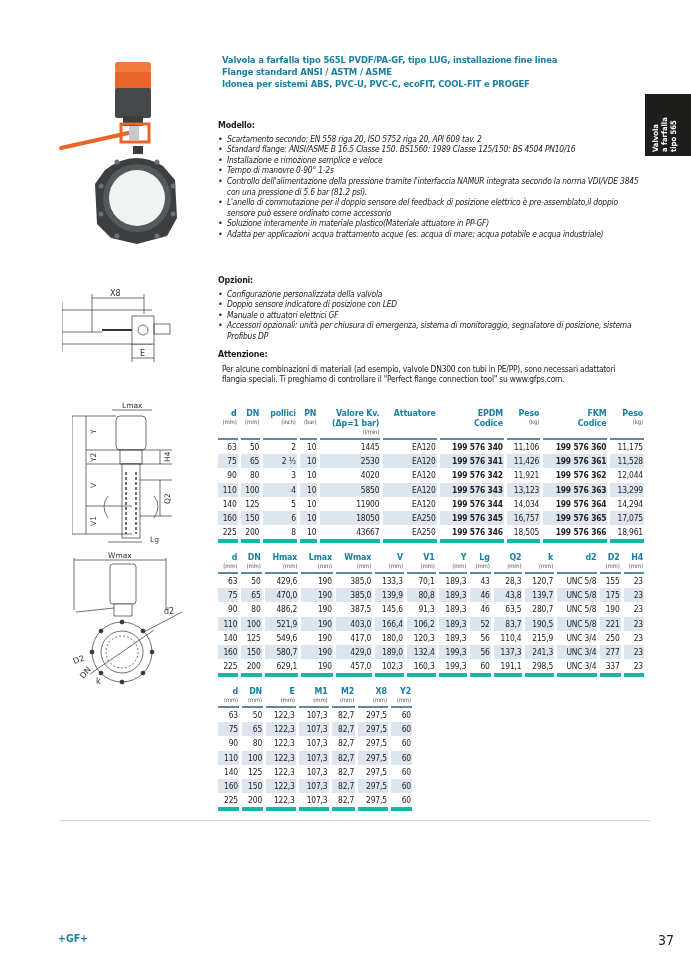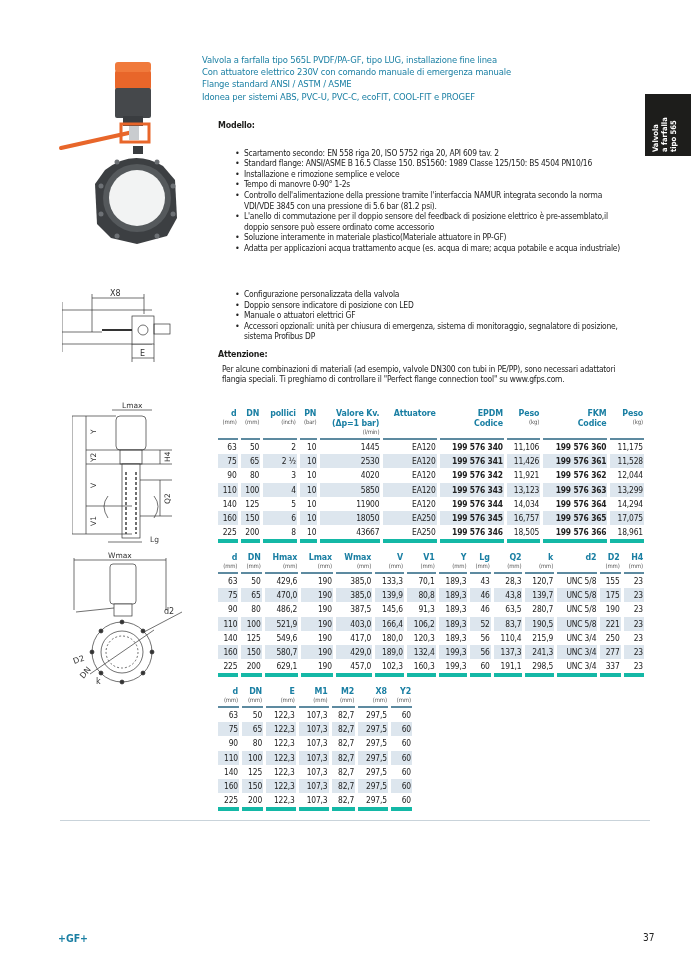--- a/index.html
+++ b/index.html
@@ -2,50 +2,49 @@
 <html><head>
 <meta charset="utf-8">
 <style>
   html, body { margin: 0; padding: 0; }
   body {
     width: 691px; height: 972px; background: #ffffff; position: relative; overflow: hidden;
     font-family: "DejaVu Sans Condensed", "Liberation Sans Narrow", "Liberation Sans", sans-serif;
     color: #222;
   }
   .abs { position: absolute; }
-  .title-block { left: 202px; top: 54px; width: 420px; color: #1a7fa3; font-weight: normal; font-size: 9.4px; line-height: 12.2px; letter-spacing: -0.15px; }
+  .title-block { left: 222px; top: 54px; width: 420px; color: #1a7fa3; font-weight: bold; font-size: 9.4px; line-height: 12.2px; letter-spacing: -0.15px; }
   .title-block div { white-space: nowrap; }
   .side-tab { left: 645px; top: 94px; width: 46px; height: 62px; background: #1d1d1b; }
   .side-tab .txt { position: absolute; left: 0; top: 0; width: 62px; height: 46px; transform-origin: 0 0; transform: translate(0, 62px) rotate(-90deg);
     color: #fff; font-weight: bold; font-size: 7.6px; line-height: 9.2px; padding: 6px 4px; box-sizing: border-box; }
   .section { left: 218px; width: 425px; font-size: 8.4px; line-height: 10.6px; letter-spacing: -0.2px; }
   .section h4 { margin: 3px 0 3px 0; font-size: 8.8px; font-weight: bold; color: #1d1d1b; }
-  .section ul { margin: 17px; padding: 0; list-style: none; }
+  .section ul { margin: 0; padding: 0; list-style: none; font-style: italic; }
   .section li { position: relative; padding-left: 9px; }
   .section li::before { content: "•"; position: absolute; left: 0; top: 0; font-size: 9px; }
   .section p { margin: 4px; }
   table.dt { position: absolute; border-collapse: separate; border-spacing: 3px 0; font-size: 8.4px; letter-spacing: -0.15px; }
   table.dt th { font-weight: bold; color: #1a7fa3; font-size: 8.8px; text-align: right; padding: 0 1px; vertical-align: top; line-height: 10px; white-space: nowrap; }
   table.dt th .unit { display: block; font-weight: normal; color: #555; font-size: 6px; line-height: 8px; }
   table.dt td { text-align: right; padding: 0 1px; height: 14.2px; line-height: 14.2px; white-space: nowrap; color: #222; }
   table.dt tr.hdr-end th { border-bottom: 2px solid #5d8aa0; padding-bottom: 2px; }
   table.dt tr.alt td.sh { background: #dde6ee; }
   table.dt tr.last td { border-bottom: 4px solid #14b8a6; }
   table.dt td.b { font-weight: bold; }
   .footer-rule { left: 60px; top: 820px; width: 590px; height: 1px; background: #c9d3da; }
   .logo { left: 58px; top: 932px; color: #1a7fa3; font-weight: bold; font-size: 10.5px; text-align: right; }
-  .pageno { left: 643px; top: 932px; font-size: 10px; color: #222; }
+  .pageno { left: 658px; top: 932px; font-size: 14px; color: #222; }
   svg text { font-family: "DejaVu Sans", sans-serif; }
 </style>
 </head>
 <body>
 
 <div class="abs title-block">
   <div>Valvola a farfalla tipo 565L PVDF/PA-GF, tipo LUG, installazione fine linea</div>
-  <div>Con attuatore elettrico 230V con comando manuale di emergenza manuale</div>
   <div>Flange standard ANSI / ASTM / ASME</div>
   <div>Idonea per sistemi ABS, PVC-U, PVC-C, ecoFIT, COOL-FIT e PROGEF</div>
 </div>
 
 <div class="abs side-tab">
   <div class="txt">
     <div>Valvola</div>
     <div>a farfalla</div>
     <div>tipo 565</div>
   </div>
@@ -173,20 +172,21 @@
     <li>Installazione e rimozione semplice e veloce</li>
     <li>Tempo di manovre 0-90° 1-2s</li>
     <li>Controllo dell'alimentazione della pressione tramite l'interfaccia NAMUR integrata secondo la norma VDI/VDE 3845 con una pressione di 5.6 bar (81.2 psi).</li>
     <li>L'anello di commutazione per il doppio sensore del feedback di posizione elettrico è pre-assemblato,il doppio sensore può essere ordinato come accessorio</li>
     <li>Soluzione interamente in materiale plastico(Materiale attuatore in PP-GF)</li>
     <li>Adatta per applicazioni acqua trattamento acque (es. acqua di mare; acqua potabile e acqua industriale)</li>
   </ul>
 </div>
 
 <div class="abs section" style="top:272px;">
+  <h4>Opzioni:</h4>
   <ul>
     <li>Configurazione personalizzata della valvola</li>
     <li>Doppio sensore indicatore di posizione con LED</li>
     <li>Manuale o attuatori elettrici GF</li>
     <li>Accessori opzionali: unità per chiusura di emergenza, sistema di monitoraggio, segnalatore di posizione, sistema Profibus DP</li>
   </ul>
 </div>
 
 <div class="abs section" style="top:346px;">
   <h4>Attenzione:</h4>

